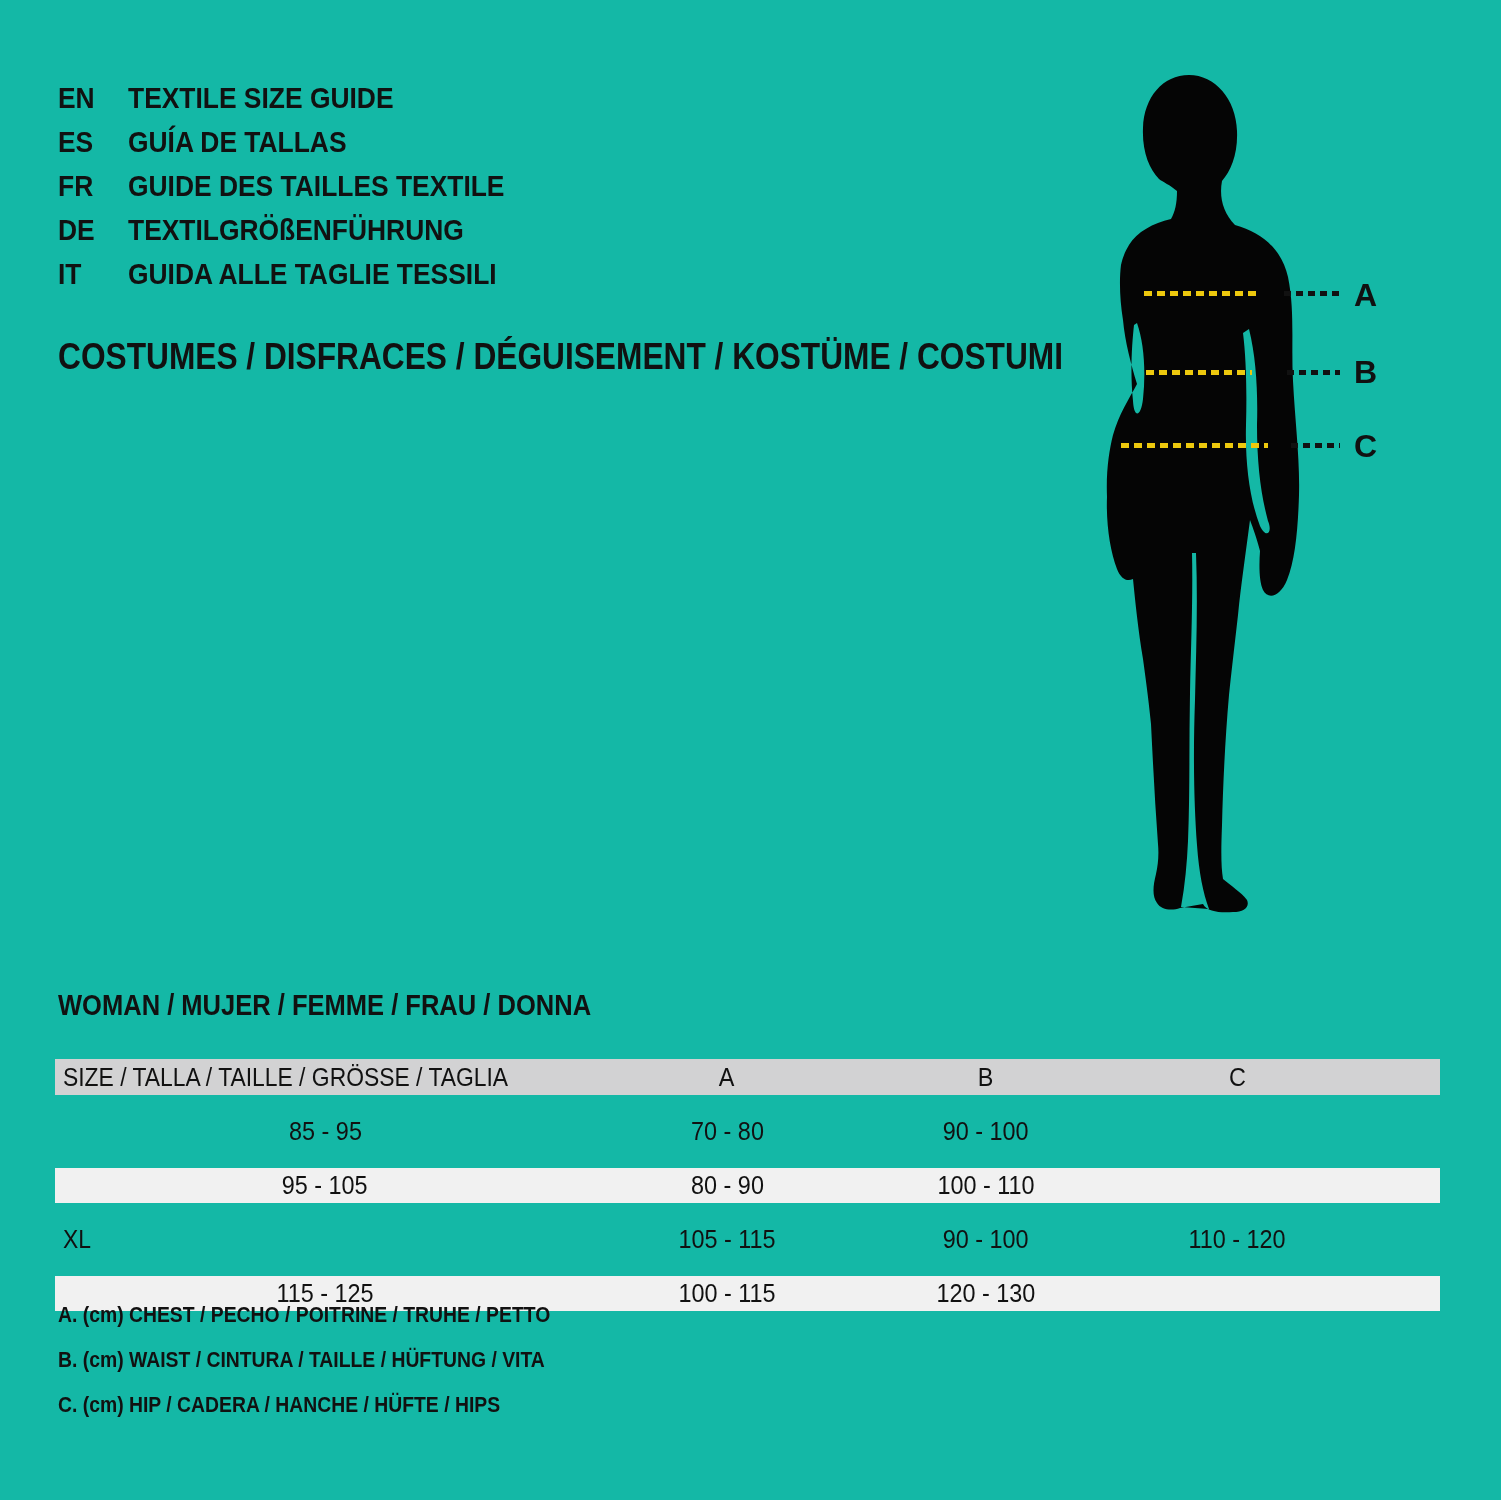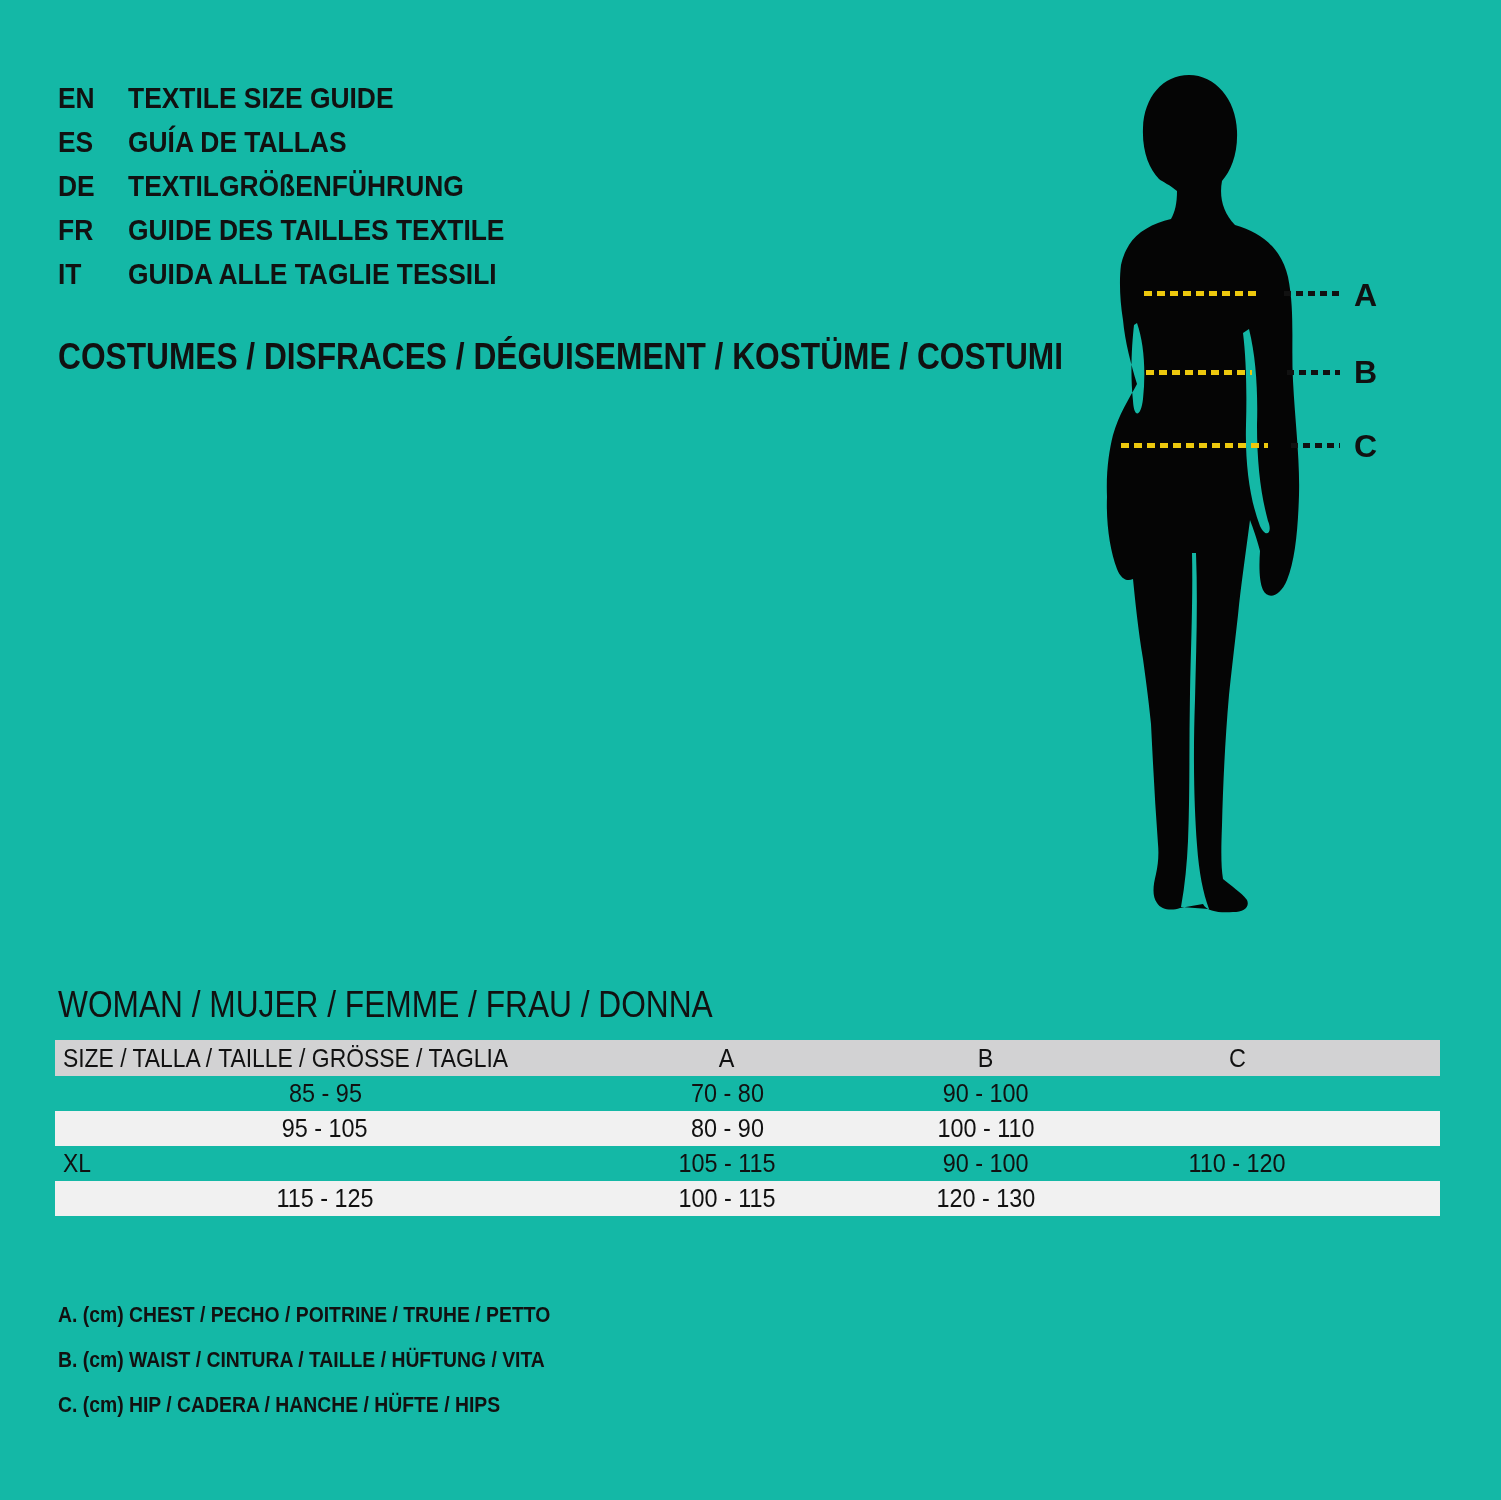--- a/index.html
+++ b/index.html
@@ -26,27 +26,27 @@
   
   .costumes{left:58px;top:335px;font-size:36px;font-weight:bold;line-height:44px;text-align:center;}
 
   
   .figure-svg{left:1093px;top:73px;width:217px;height:846px;}
   .dash-y{height:5px;background:repeating-linear-gradient(90deg,var(--yellow) 0 8px,transparent 8px 13px);}
   .dash-k{height:5px;background:repeating-linear-gradient(90deg,var(--ink) 0 7px,transparent 7px 12px);}
   .mlabel{font-size:32px;font-weight:bold;line-height:32px;}
 
   
-  .woman{left:58px;top:988px;font-size:36px;font-weight:normal;line-height:34px;}
+  .woman{left:58px;top:988px;font-size:29px;font-weight:bold;line-height:34px;}
 
   
   .size-table{left:55px;top:1040px;width:1385px;font-size:26px;}
   .thead{height:36px;background:var(--header-gray);}
   .trow{height:35px;}
-  .grid-row{display:grid;grid-template-columns:540px 264px 254px 248px 79px;align-items:center;}
+  .grid-row{display:grid;grid-template-columns:540px 264px 254px 248px 79px;align-items:center;margin-top:19px;}
   .alt{background:var(--row-gray);}
   .size-cell{padding-left:8px;text-align:left;}
   .val{text-align:center;}
 
   
   .footnotes{left:58px;top:1292px;font-size:22px;font-weight:bold;}
   .footnote-line{height:45px;display:flex;align-items:center;}
 </style>
 </head>
 <body>
@@ -56,26 +56,26 @@
   <div class="abs lang-list">
     <div class="lang-row">
       <span class="lang-code"><span class="cx">EN</span></span>
       <span class="cx">TEXTILE SIZE GUIDE</span>
     </div>
     <div class="lang-row">
       <span class="lang-code"><span class="cx">ES</span></span>
       <span class="cx">GUÍA DE TALLAS</span>
     </div>
     <div class="lang-row">
+      <span class="lang-code"><span class="cx">FR</span></span>
+      <span class="cx">GUIDE DES TAILLES TEXTILE</span>
+    </div>
+    <div class="lang-row">
       <span class="lang-code"><span class="cx">DE</span></span>
       <span class="cx">TEXTILGRÖßENFÜHRUNG</span>
-    </div>
-    <div class="lang-row">
-      <span class="lang-code"><span class="cx">FR</span></span>
-      <span class="cx">GUIDE DES TAILLES TEXTILE</span>
     </div>
     <div class="lang-row">
       <span class="lang-code"><span class="cx">IT</span></span>
       <span class="cx">GUIDA ALLE TAGLIE TESSILI</span>
     </div>
   </div>
 
   <div class="abs costumes">
     <span class="cx">COSTUMES / DISFRACES / DÉGUISEMENT / KOSTÜME / COSTUMI</span>
   </div>

